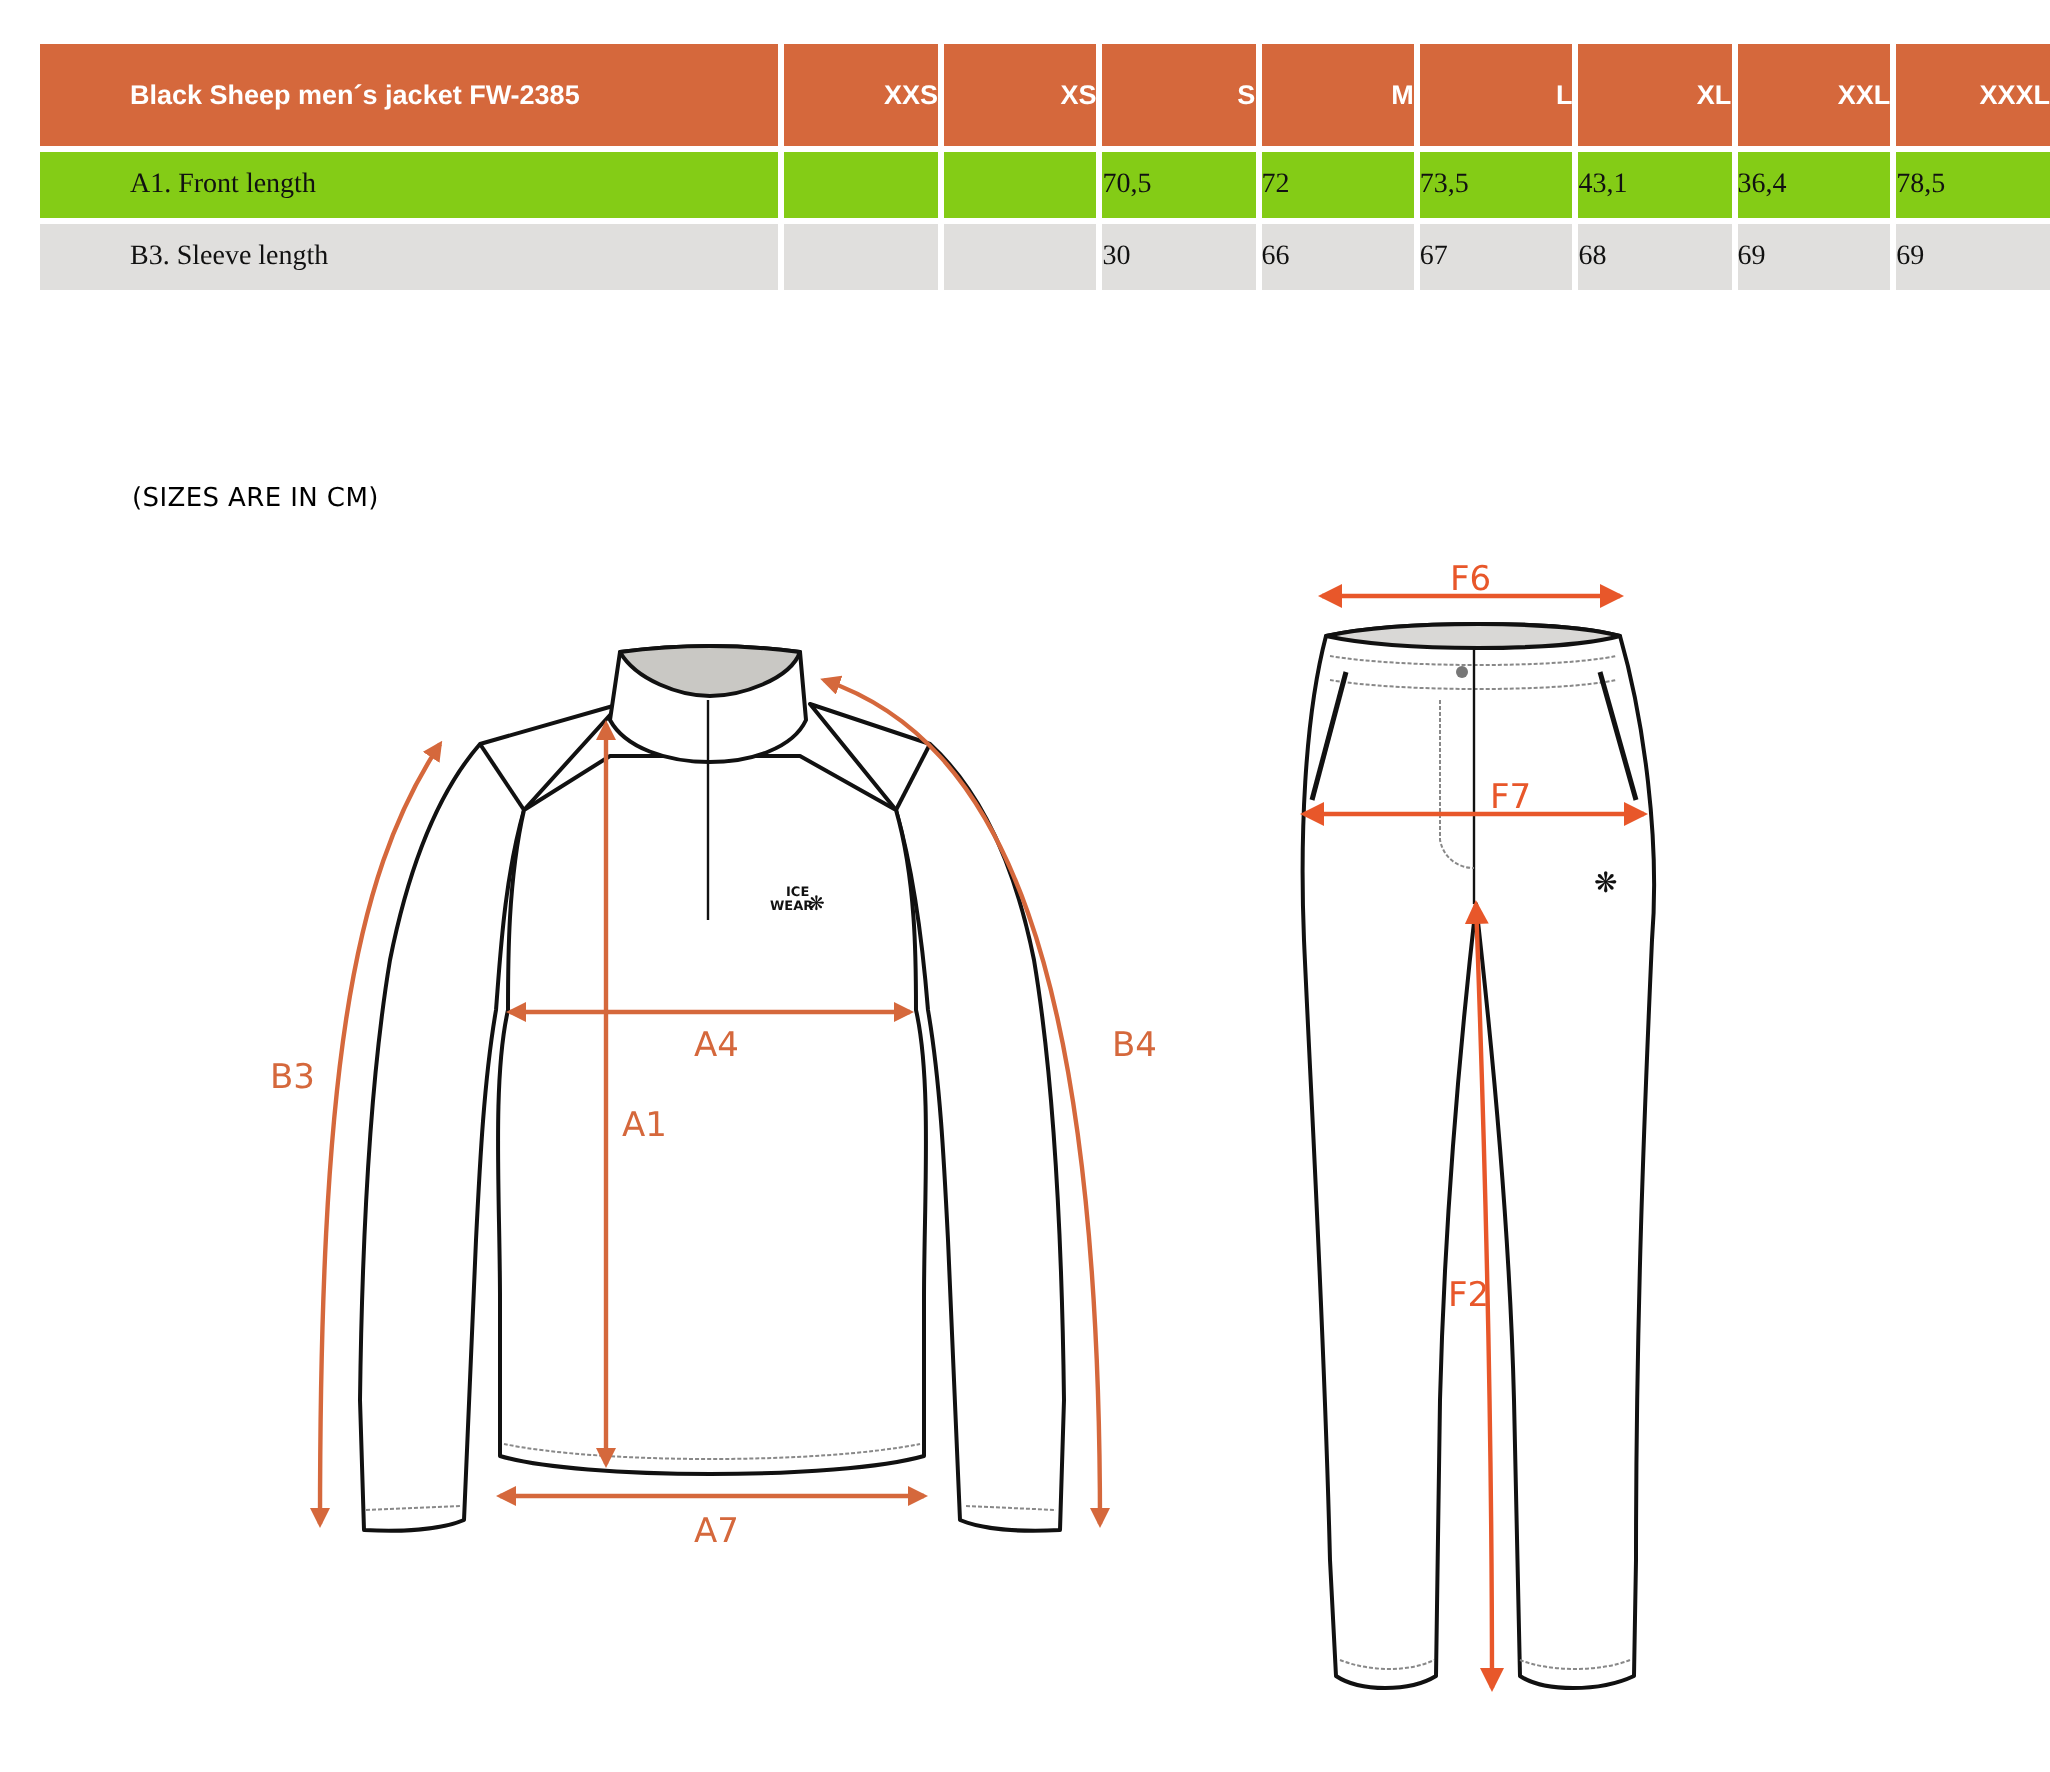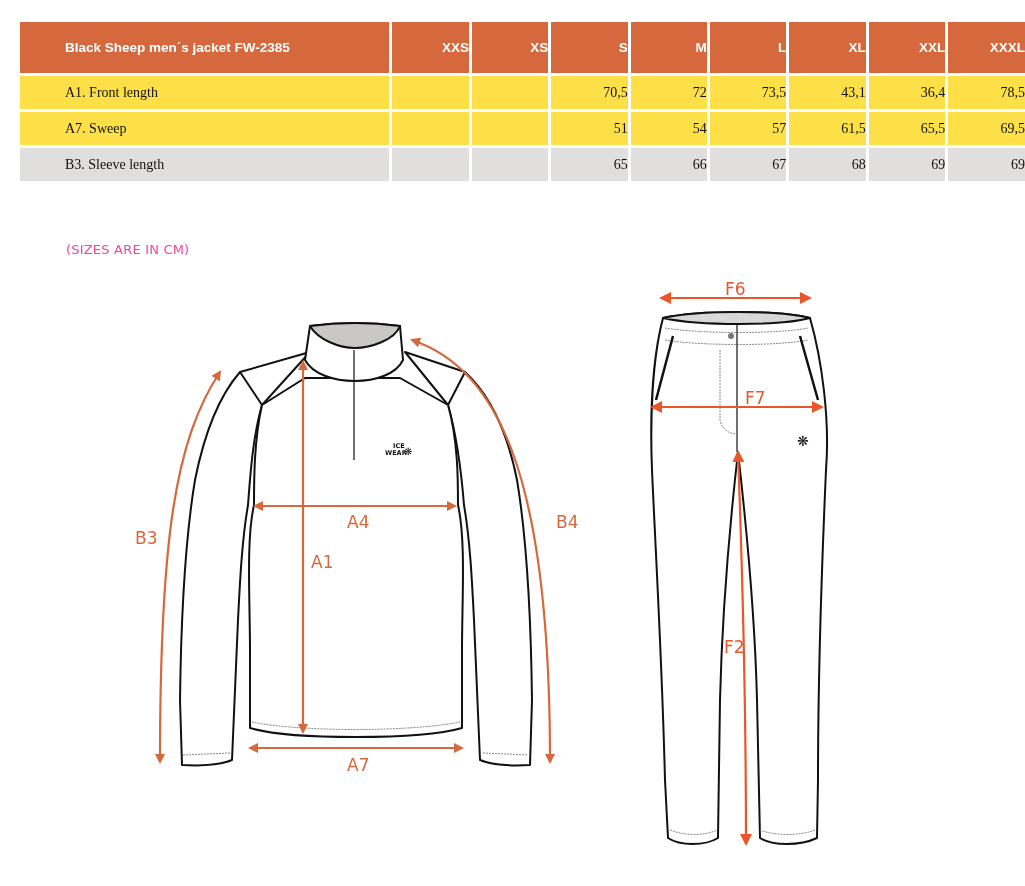--- a/index.html
+++ b/index.html
@@ -1,25 +1,25 @@
 <!DOCTYPE html>
 <html><head>
 <meta charset="utf-8">
 <style>
   html, body { margin: 0; padding: 0; background: #ffffff; }
   body { width: 1025px; height: 886px; position: relative; overflow: hidden; font-family: "Liberation Sans", sans-serif; }
   .size-table { position: absolute; left: 20px; top: 22px; border-collapse: separate; border-spacing: 3px; margin: -3px; }
   .size-table th { background: #d5683c; color: #ffffff; font-family: "Liberation Sans", sans-serif; font-weight: bold; font-size: 13.5px; height: 51px; padding: 0; text-align: center; margin-top: 33px; }
   .size-table th.title-cell { width: 333px; text-align: left; padding-left: 45px; }
   .size-table th.size-col { width: 78px; text-align: right; }
-  .size-table td { font-family: "Liberation Serif", serif; font-size: 14px; color: #111; height: 33px; padding: 0; text-align: right; }
+  .size-table td { font-family: "Liberation Serif", serif; font-size: 14px; color: #111; height: 33px; padding: 0; text-align: left; }
   .size-table td.label-cell { text-align: left; padding-left: 45px; }
-  .size-table tr.row-dark td { background: #fde047; }
+  .size-table tr.row-dark td { background: #84cc16; }
   .size-table tr.row-light td { background: #e0dfdd; }
-  .units-note { position: absolute; left: 66px; top: 242px; font-family: "DejaVu Sans", sans-serif; font-size: 13px; color: #ec4899; letter-spacing: 0.2px; }
+  .units-note { position: absolute; left: 66px; top: 242px; font-family: "DejaVu Sans", sans-serif; font-size: 13px; color: #000000; letter-spacing: 0.2px; }
   .diagram { position: absolute; left: 0; top: 0; }
   .dim-label { font-family: "DejaVu Sans", sans-serif; font-size: 17px; fill: #d5683c; }
 </style>
 </head>
 <body>
 
 <table class="size-table">
   <thead>
     <tr>
       <th class="title-cell">Black Sheep men´s jacket FW-2385</th>
@@ -38,36 +38,25 @@
       <td class="label-cell">A1. Front length</td>
       <td></td>
       <td></td>
       <td>70,5</td>
       <td>72</td>
       <td>73,5</td>
       <td>43,1</td>
       <td>36,4</td>
       <td>78,5</td>
     </tr>
-    <tr class="row-dark">
-      <td class="label-cell">A7. Sweep</td>
-      <td></td>
-      <td></td>
-      <td>51</td>
-      <td>54</td>
-      <td>57</td>
-      <td>61,5</td>
-      <td>65,5</td>
-      <td>69,5</td>
-    </tr>
     <tr class="row-light">
       <td class="label-cell">B3. Sleeve length</td>
       <td></td>
       <td></td>
-      <td>65</td>
+      <td>30</td>
       <td>66</td>
       <td>67</td>
       <td>68</td>
       <td>69</td>
       <td>69</td>
     </tr>
   </tbody>
 </table>
 
 <div class="units-note">(SIZES ARE IN CM)</div>

